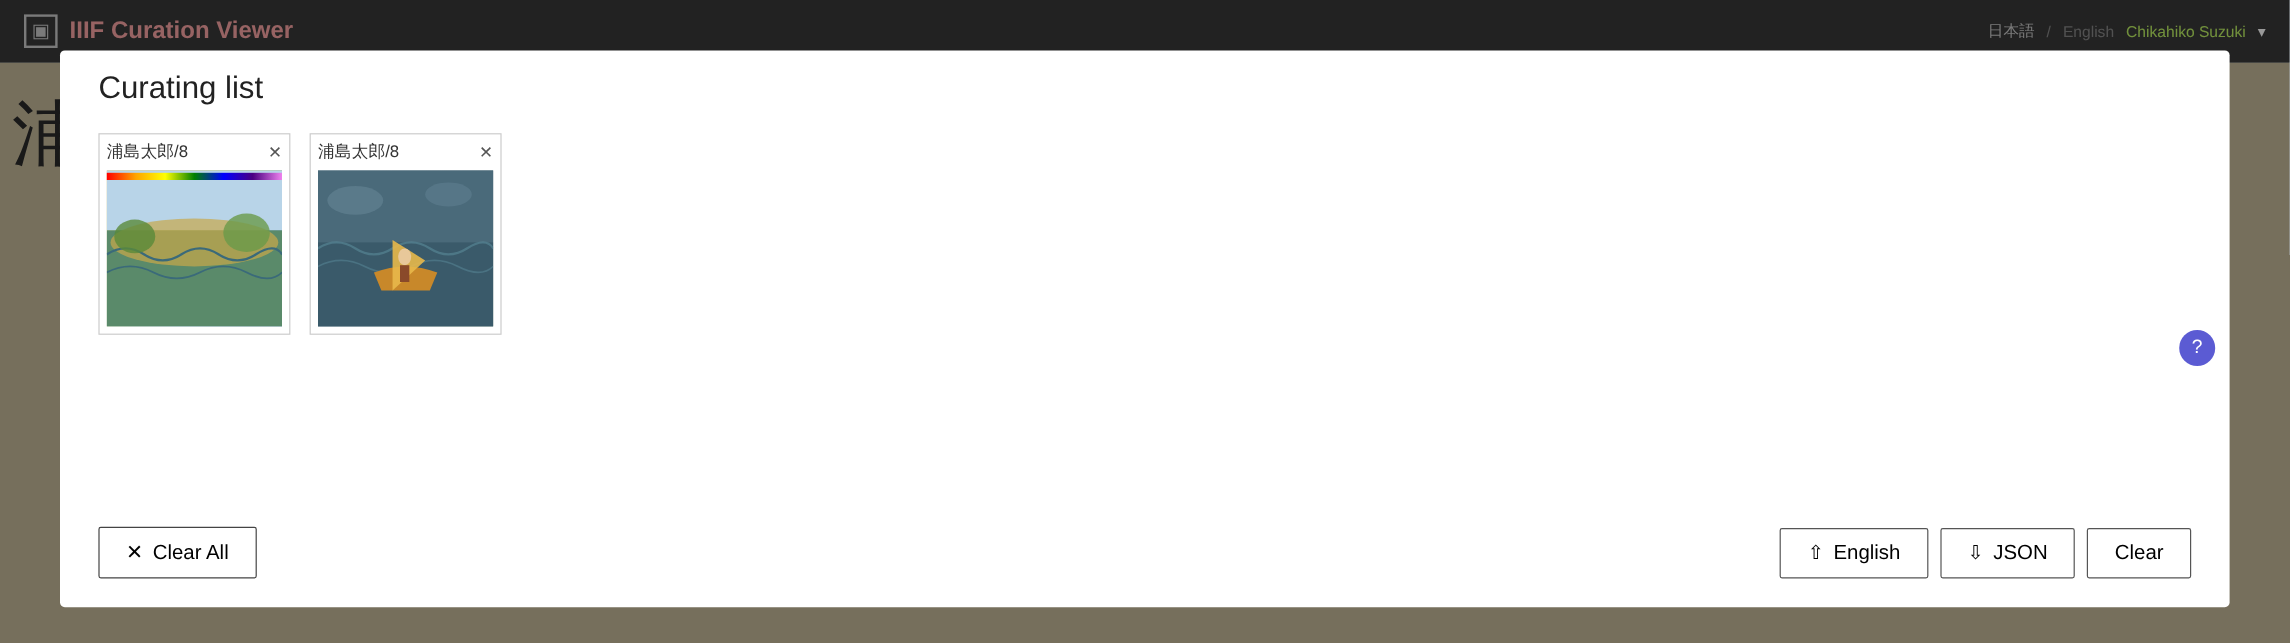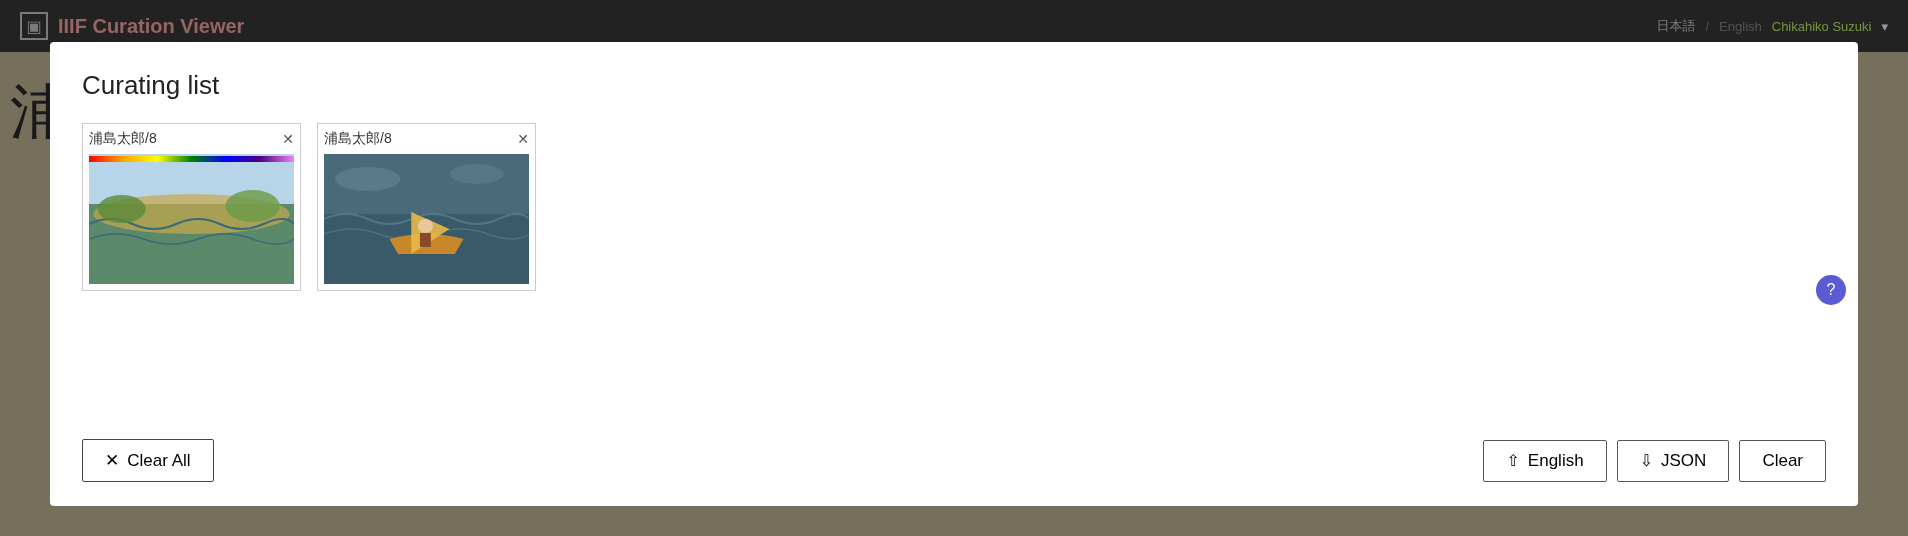--- a/index.html
+++ b/index.html
@@ -98,21 +98,21 @@
     
     .modal {
       position: absolute;
       top: 42px;
       left: 50px;
       right: 50px;
       bottom: 30px;
       background: #fff;
       border-radius: 4px;
       z-index: 20;
-      padding: 28px 32px 24px 32px;
+      padding: 16px 32px 24px 32px;
       display: flex;
       flex-direction: column;
     }
 
     .modal-title {
       font-size: 26px;
       font-weight: normal;
       color: #222;
       margin-bottom: 22px;
     }
@@ -122,21 +122,21 @@
       display: flex;
       flex-direction: row;
       gap: 16px;
       align-items: flex-start;
     }
 
     
     .curation-card {
       border: 1px solid #ccc;
       padding: 6px;
-      width: 219px;
+      width: 160px;
       position: relative;
       background: #fff;
     }
     .curation-card-header {
       display: flex;
       align-items: center;
       justify-content: space-between;
       margin-bottom: 6px;
       font-size: 14px;
       color: #333;

